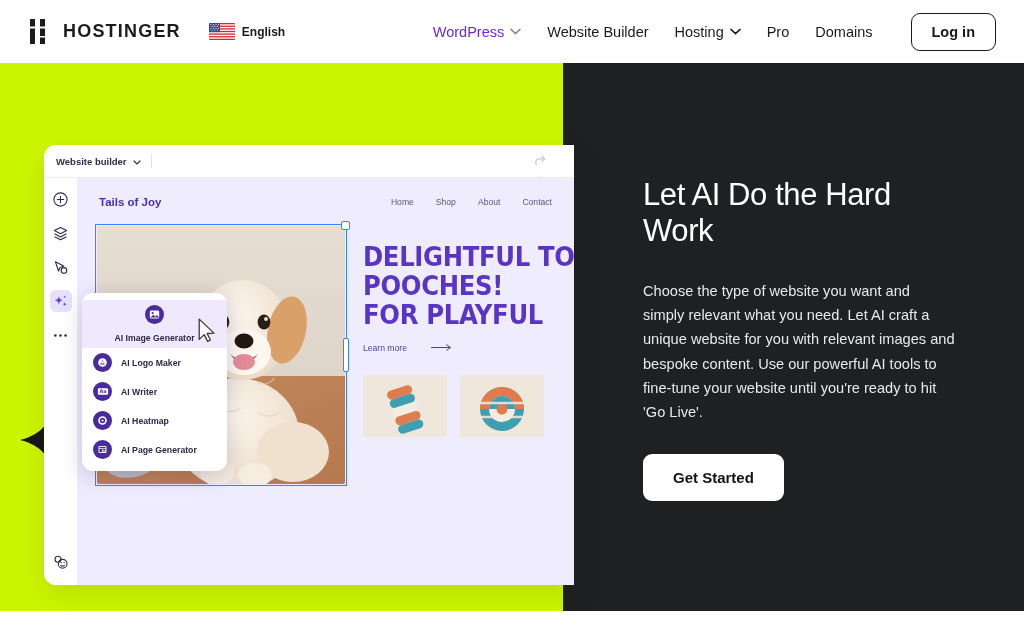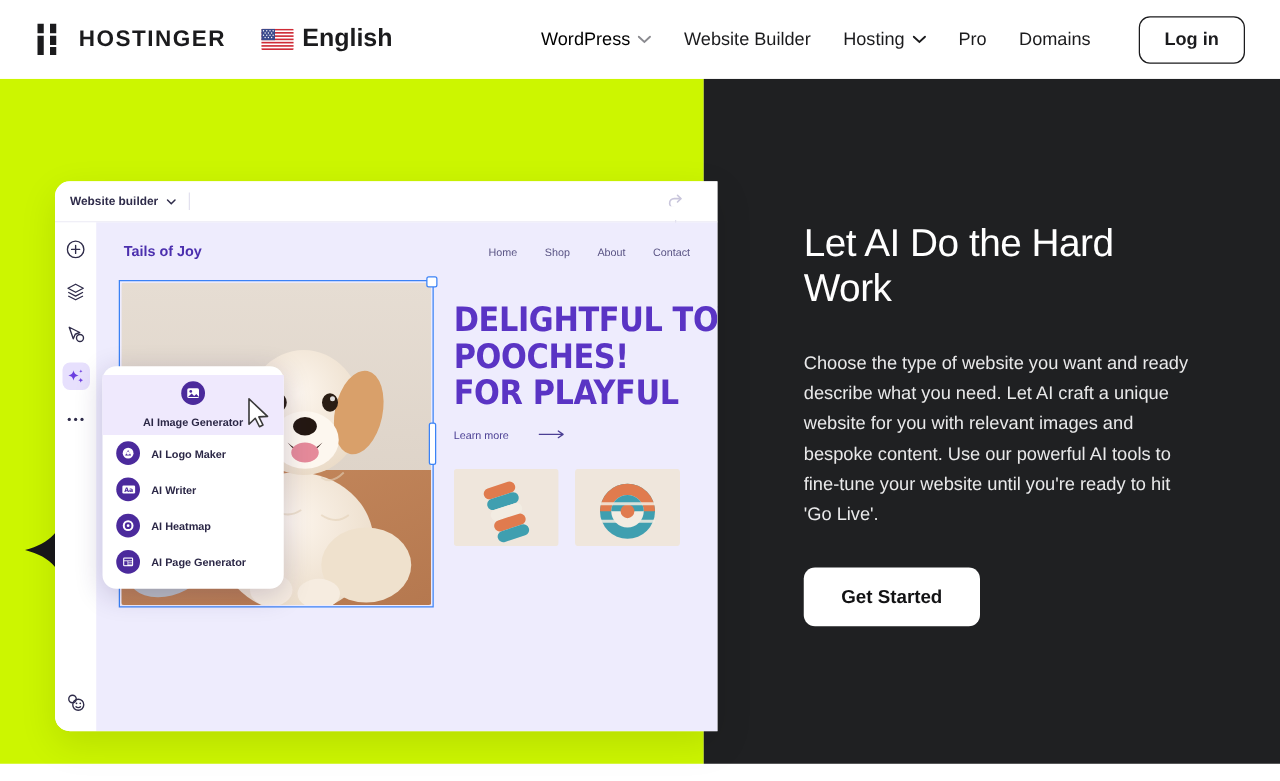--- a/index.html
+++ b/index.html
@@ -19,30 +19,30 @@
     padding: 0 28px; z-index: 40;
   }
   .brand { display: flex; align-items: center; gap: 9px; }
   .brand-mark { width: 26px; height: 27px; display:block; }
   .brand-name {
     font-size: 18px; font-weight: 700; letter-spacing: 1.2px;
     color: #1b1b1d;
   }
   .lang { display: flex; align-items: center; gap: 7px; margin-left: 28px; }
   .flag { width: 26px; height: 17px; display:block; border-radius: 1px; }
-  .lang-label { font-size: 20px; font-weight: 700; color: #1b1b1d; }
+  .lang-label { font-size: 12px; font-weight: 700; color: #1b1b1d; }
 
   .main-nav {
     margin-left: auto; display: flex; align-items: center; gap: 26px;
   }
   .nav-item {
     display: flex; align-items: center; gap: 6px;
     font-size: 14.5px; color: #1b1b1d; cursor: pointer; white-space: nowrap;
   }
-  .nav-item.muted { color: #000000; }
+  .nav-item.muted { color: #6d28d9; }
   .chev { width: 11px; height: 7px; display:block; }
   .login-btn {
     margin-left: 12px;
     border: 1.6px solid #1b1b1d; border-radius: 9px;
     background: #fff; color: #1b1b1d;
     font-family: inherit; font-size: 14.5px; font-weight: 700;
     padding: 10px 20px; cursor: pointer;
   }
 
   
@@ -267,21 +267,21 @@
     </nav>
   </header>
 
   <section class="hero">
 
     <div class="hero-left"></div>
 
     <div class="hero-right">
       <div class="rc">
         <h1 class="rc-title">Let AI Do the Hard Work</h1>
-        <p class="rc-body">Choose the type of website you want and ready describe what you need. Let AI craft a unique website for you with relevant images and bespoke content. Use our powerful AI tools to fine-tune your website until you're ready to hit 'Go Live'.</p>
+        <p class="rc-body">Choose the type of website you want and simply relevant what you need. Let AI craft a unique website for you with relevant images and bespoke content. Use our powerful AI tools to fine-tune your website until you're ready to hit 'Go Live'.</p>
         <button class="cta">Get Started</button>
       </div>
     </div>
 
     <span class="star" style="left:254px; top:127px;">
       <svg width="40" height="44" viewBox="0 0 40 44">
           <path d="M20 0c1.6 11.6 7 18.6 20 22-13 3.4-18.4 10.4-20 22-1.6-11.6-7-18.6-20-22 13-3.4 18.4-10.4 20-22z" fill="#18181a"></path>
         </svg>
     </span>
     <span class="star" style="left:20px; top:341px;">

